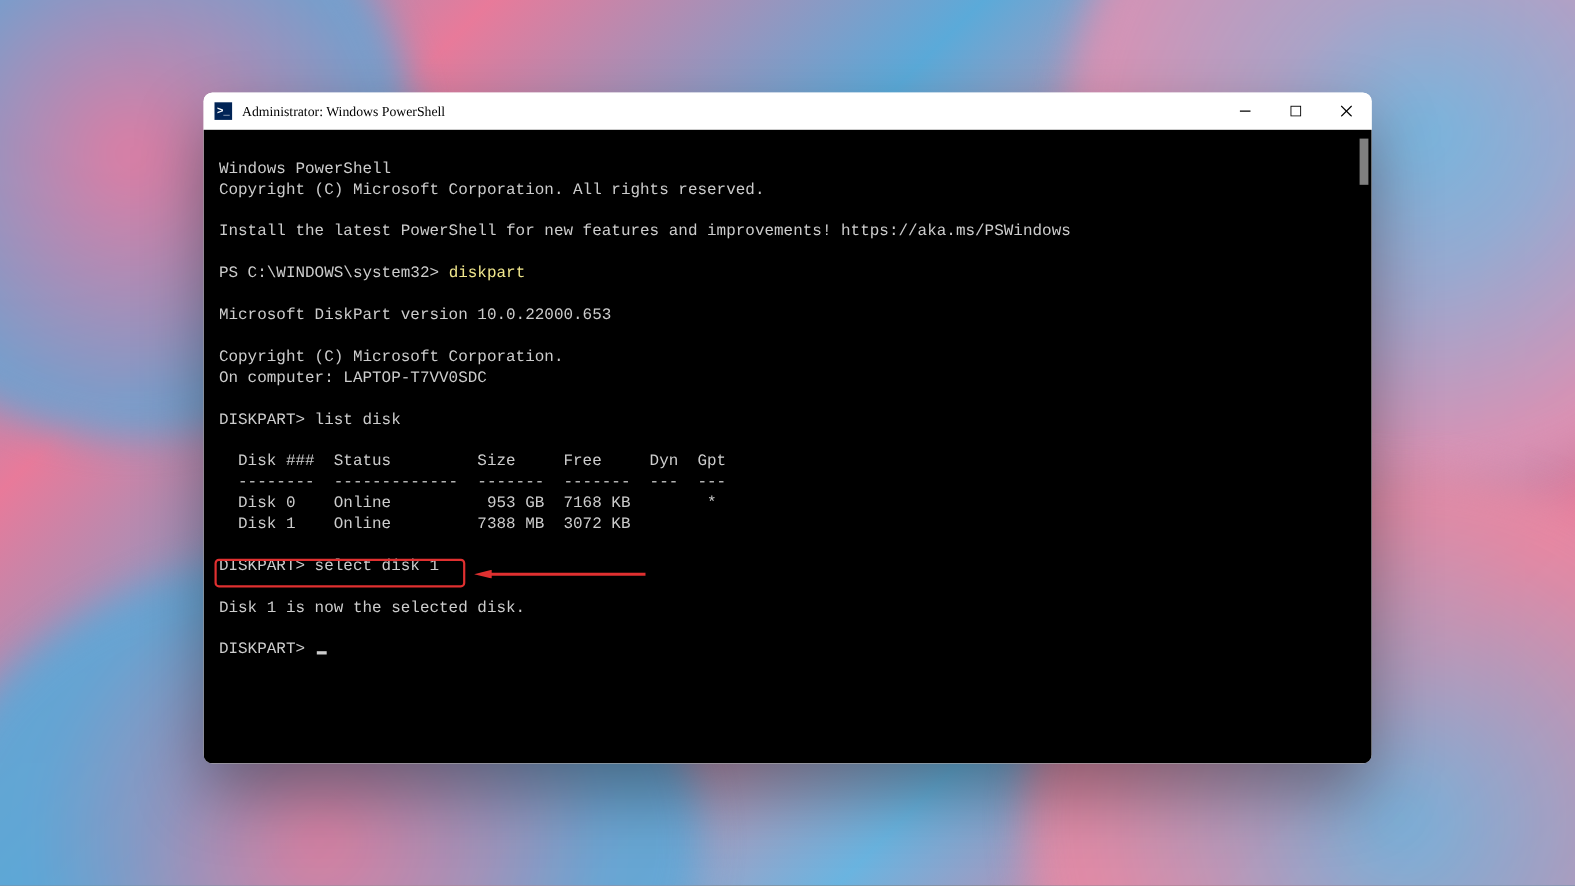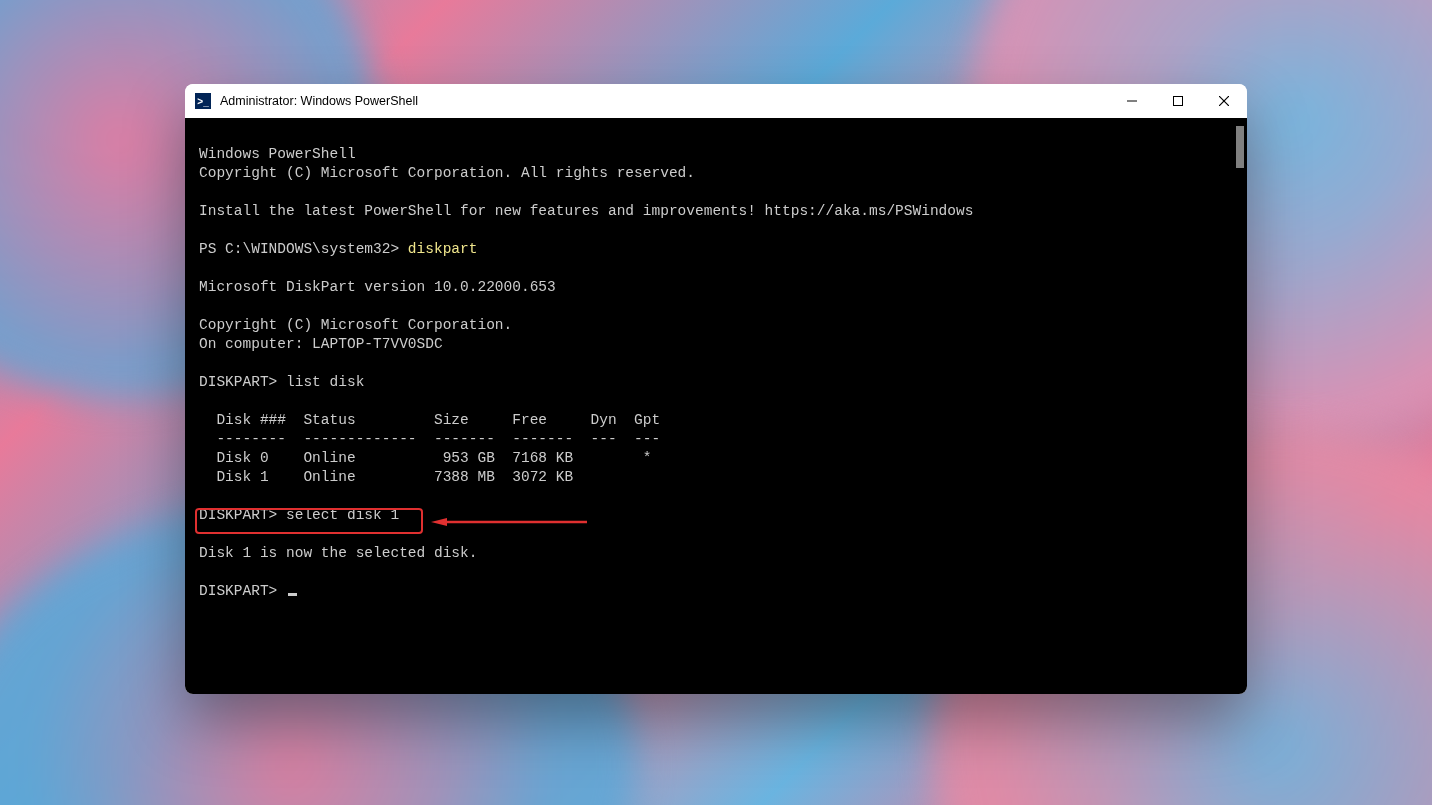--- a/index.html
+++ b/index.html
@@ -33,21 +33,21 @@
       background: #ffffff;
       border-top-left-radius: 8px; border-top-right-radius: 8px;
       font-size: 12.5px; color: #000;
     }
     .titlebar .app-icon {
       width: 16px; height: 16px; margin-right: 9px;
       background: #012456;
       display: inline-flex; align-items: center; justify-content: center;
       color: #fff; font-size: 10px; font-weight: bold;
     }
-    .title-text { flex: 0 0 auto; }
+    .title-text { flex: 0 0 auto; font-family: Liberation Serif, serif; }
     .tb-spacer { flex: 1; }
     .win-btn {
       width: 46px; height: 34px; display:flex;align-items:center;justify-content:center;
       color:#000;
     }
     .win-btn svg { width:10px;height:10px;stroke:#000;stroke-width:1;fill:none; }
     .win-btn.close svg { stroke-width:1.2; }
 
     .console {
       flex: 1; background: #000000;

